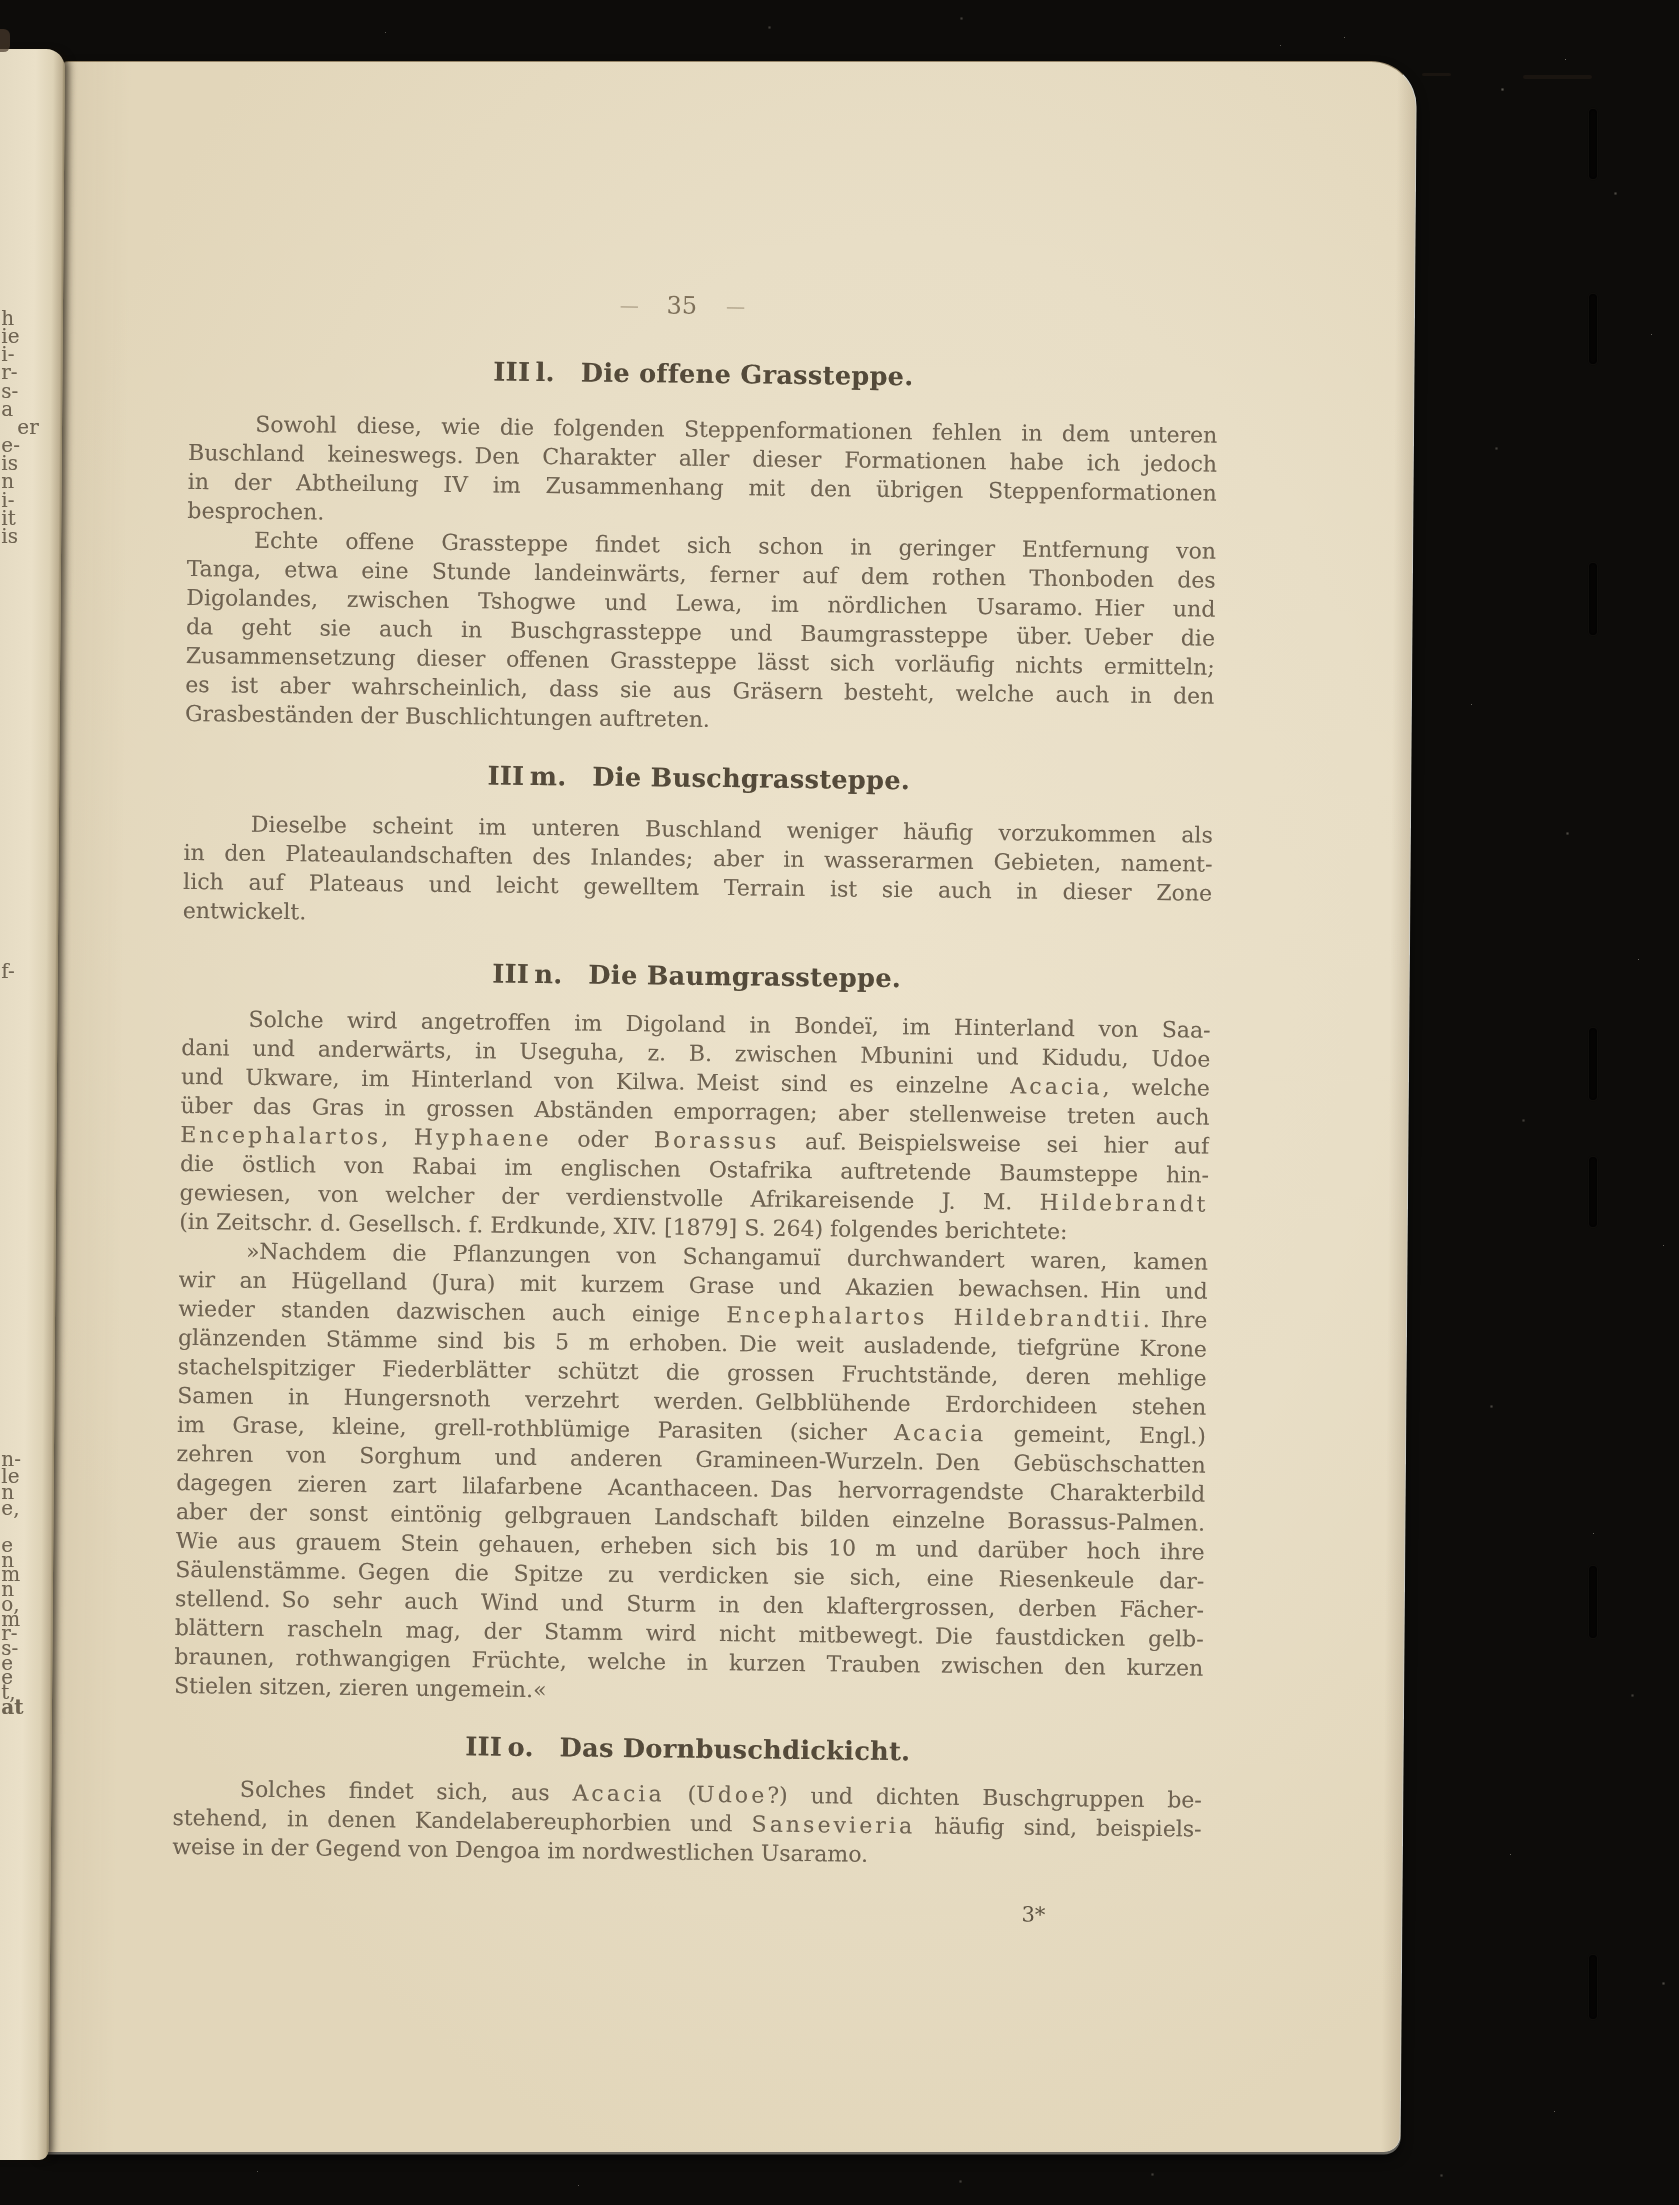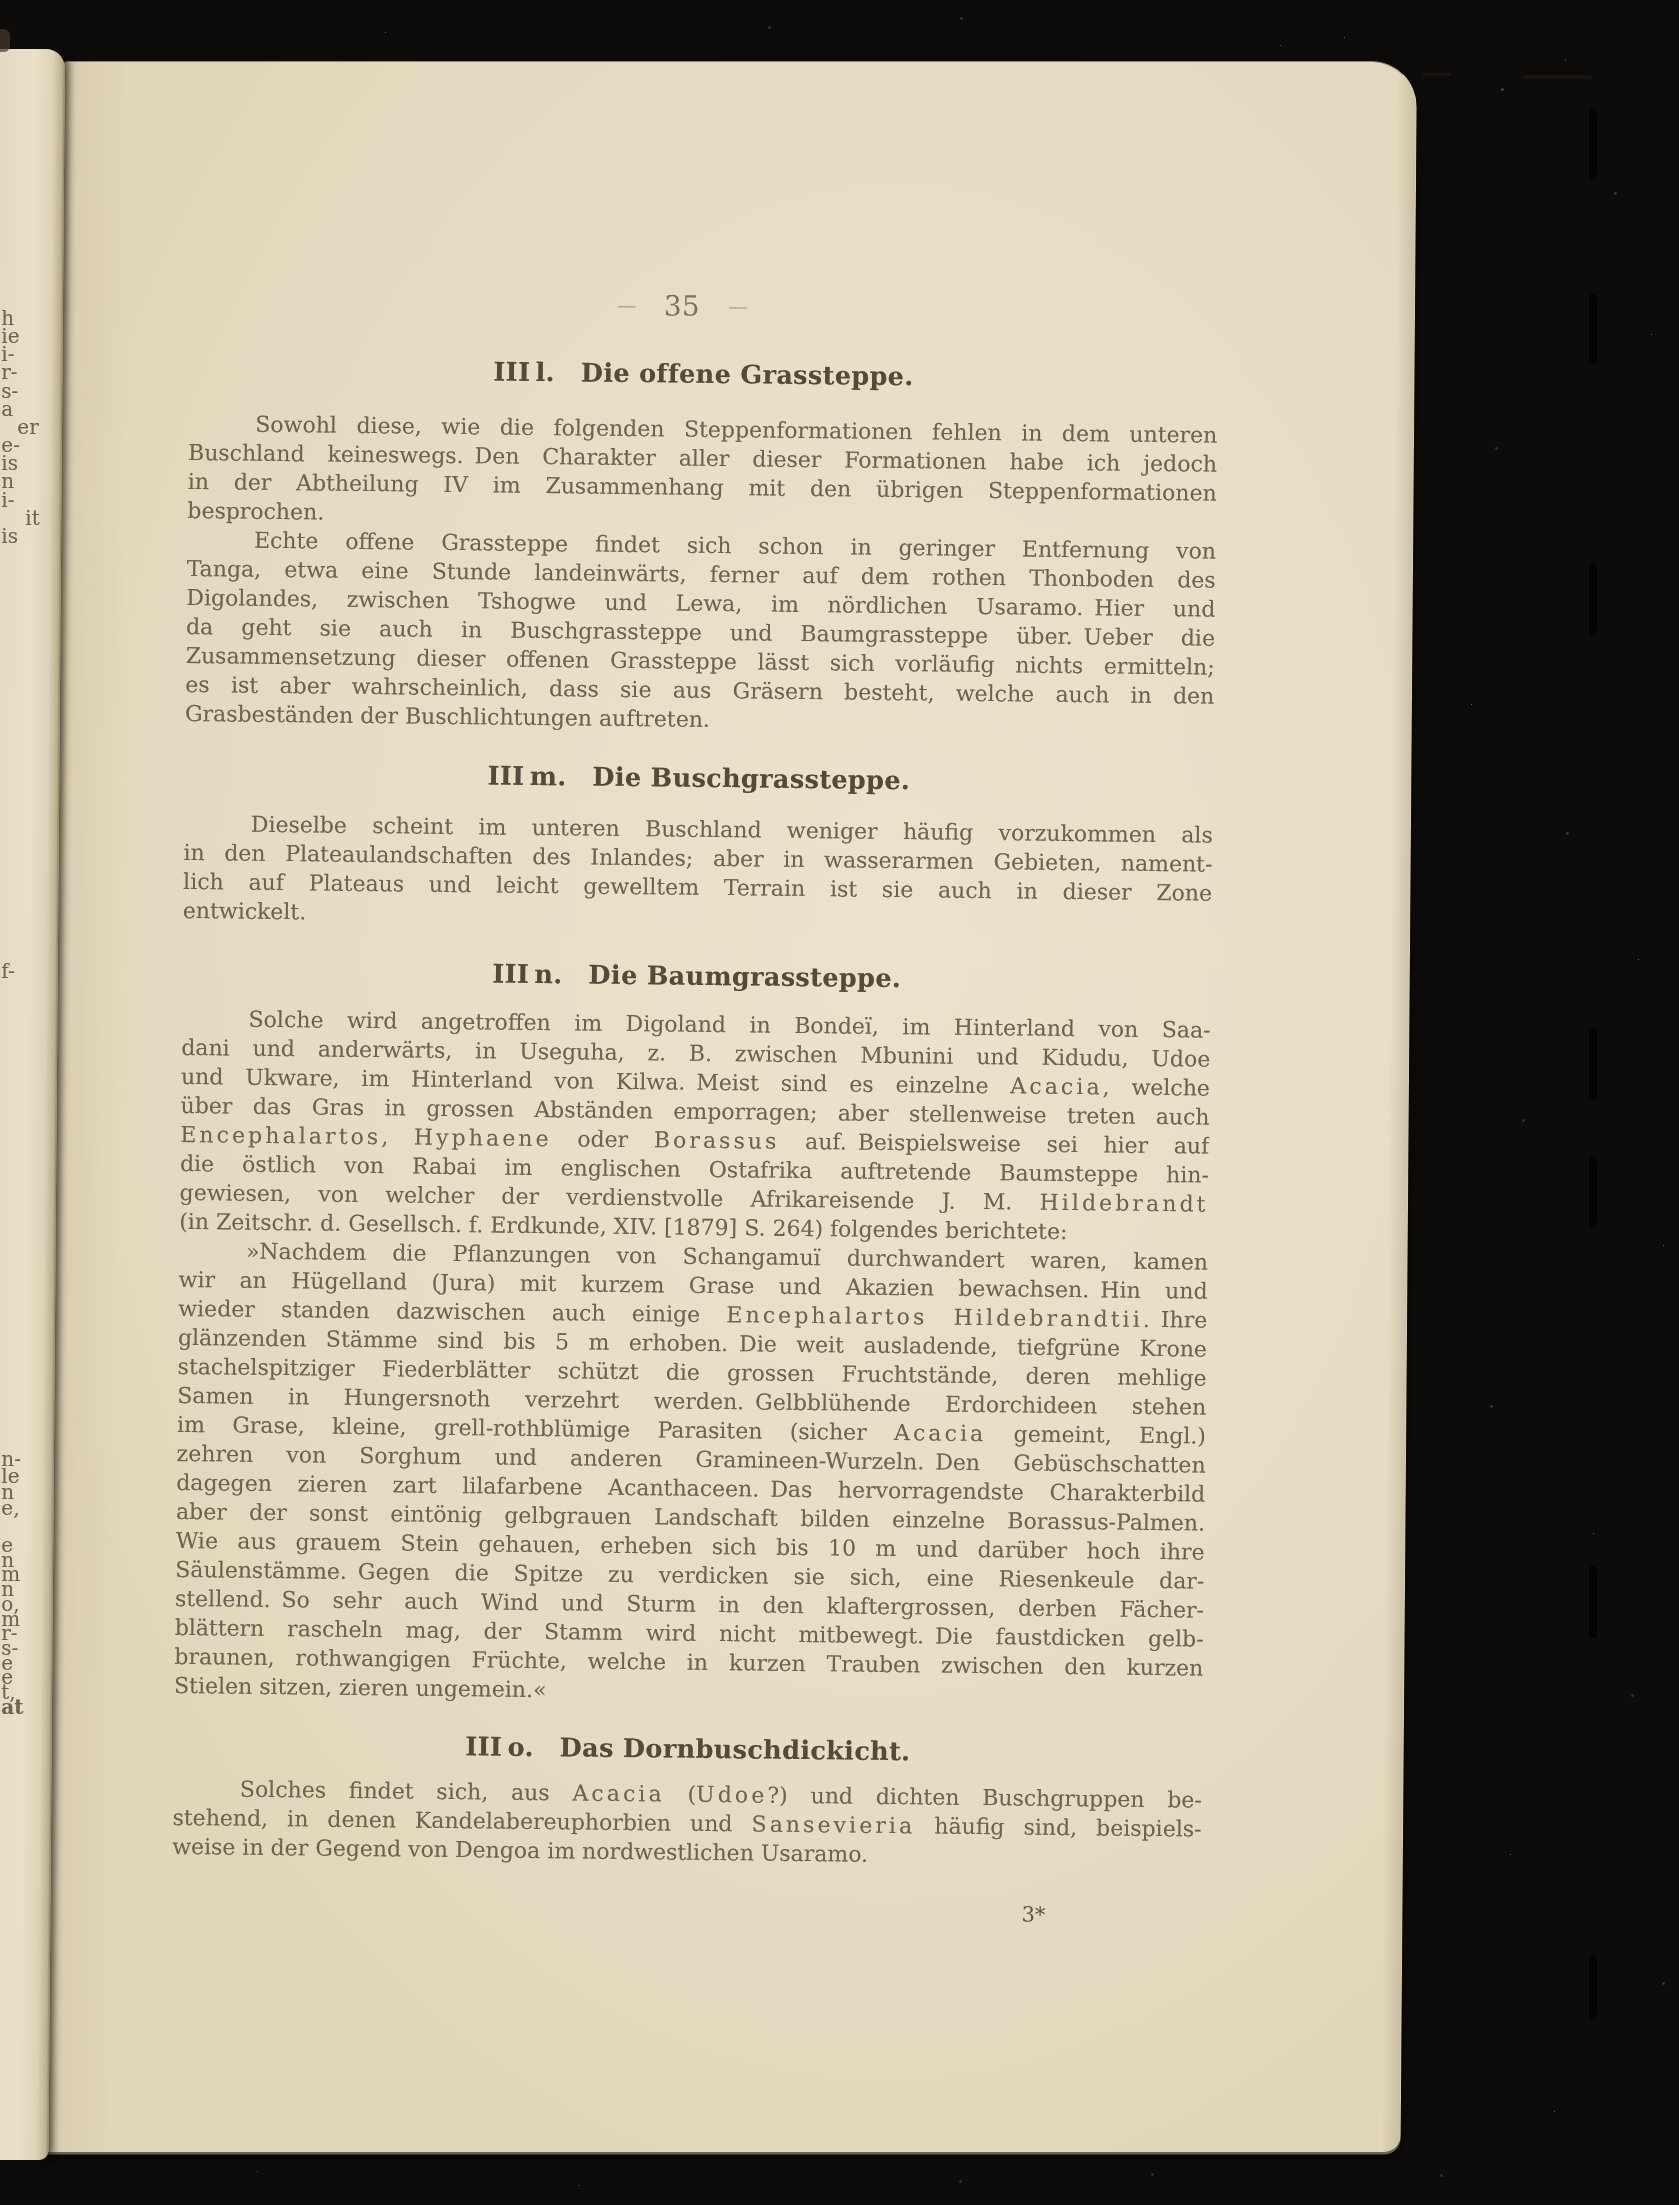--- a/index.html
+++ b/index.html
@@ -34,21 +34,21 @@
   #content{
     position:absolute;left:190px;top:281px;width:1029px;
     transform:rotate(0.65deg);transform-origin:0 0;
     z-index:5;color:#6e6251;
   }
   .pagenum-row{
     height:38px;display:flex;align-items:center;justify-content:center;
     gap:29px;padding-right:45px;margin-bottom:33px;
   }
   .pagenum-row .dash{color:#a3957c;font-size:19px;letter-spacing:-1.3px;opacity:.85;}
-  .pagenum-row .num{color:#7e705a;font-size:28px;}
+  .pagenum-row .num{color:#7e705a;font-size:24px;}
   .heading{
     font-size:25.6px;line-height:33px;font-weight:bold;color:#544a3a;
     text-align:center;margin:0 0 24px 0;letter-spacing:0.3px;
     text-shadow:0 0 0.6px rgba(84,74,58,.35);
   }
   .h-gap2{margin-top:28px;margin-bottom:20px;}
   .h-gap3{margin-top:29px;margin-bottom:17px;}
   .h-gap4{margin-top:27px;margin-bottom:14px;}
   .para{margin:0;}
   .line{
@@ -124,21 +124,21 @@
     <span class="frag" style="top: 327px;">ie</span>
     <span class="frag" style="top: 345px;">i-</span>
     <span class="frag" style="top: 363px;">r-</span>
     <span class="frag" style="top: 382px;">s-</span>
     <span class="frag" style="top: 400px;">a</span>
     <span class="frag" style="top: 418px; margin-left: 16px;">er</span>
     <span class="frag" style="top: 436px;">e-</span>
     <span class="frag" style="top: 454px;">is</span>
     <span class="frag" style="top: 472px;">n</span>
     <span class="frag" style="top: 491px;">i-</span>
-    <span class="frag" style="top: 509px; margin-left: 24px;">it</span>
+    <span class="frag" style="top: 509px;">it</span>
     <span class="frag" style="top: 527px;">is</span>
     <span class="frag" style="top: 962px;">f-</span>
     <span class="frag" style="top: 1450px;">n-</span>
     <span class="frag" style="top: 1467px;">le</span>
     <span class="frag" style="top: 1483px;">n</span>
     <span class="frag" style="top: 1499px;">e,</span>
     <span class="frag" style="top: 1536px;">e</span>
     <span class="frag" style="top: 1551px;">n</span>
     <span class="frag" style="top: 1565px;">m</span>
     <span class="frag" style="top: 1580px;">n</span>

